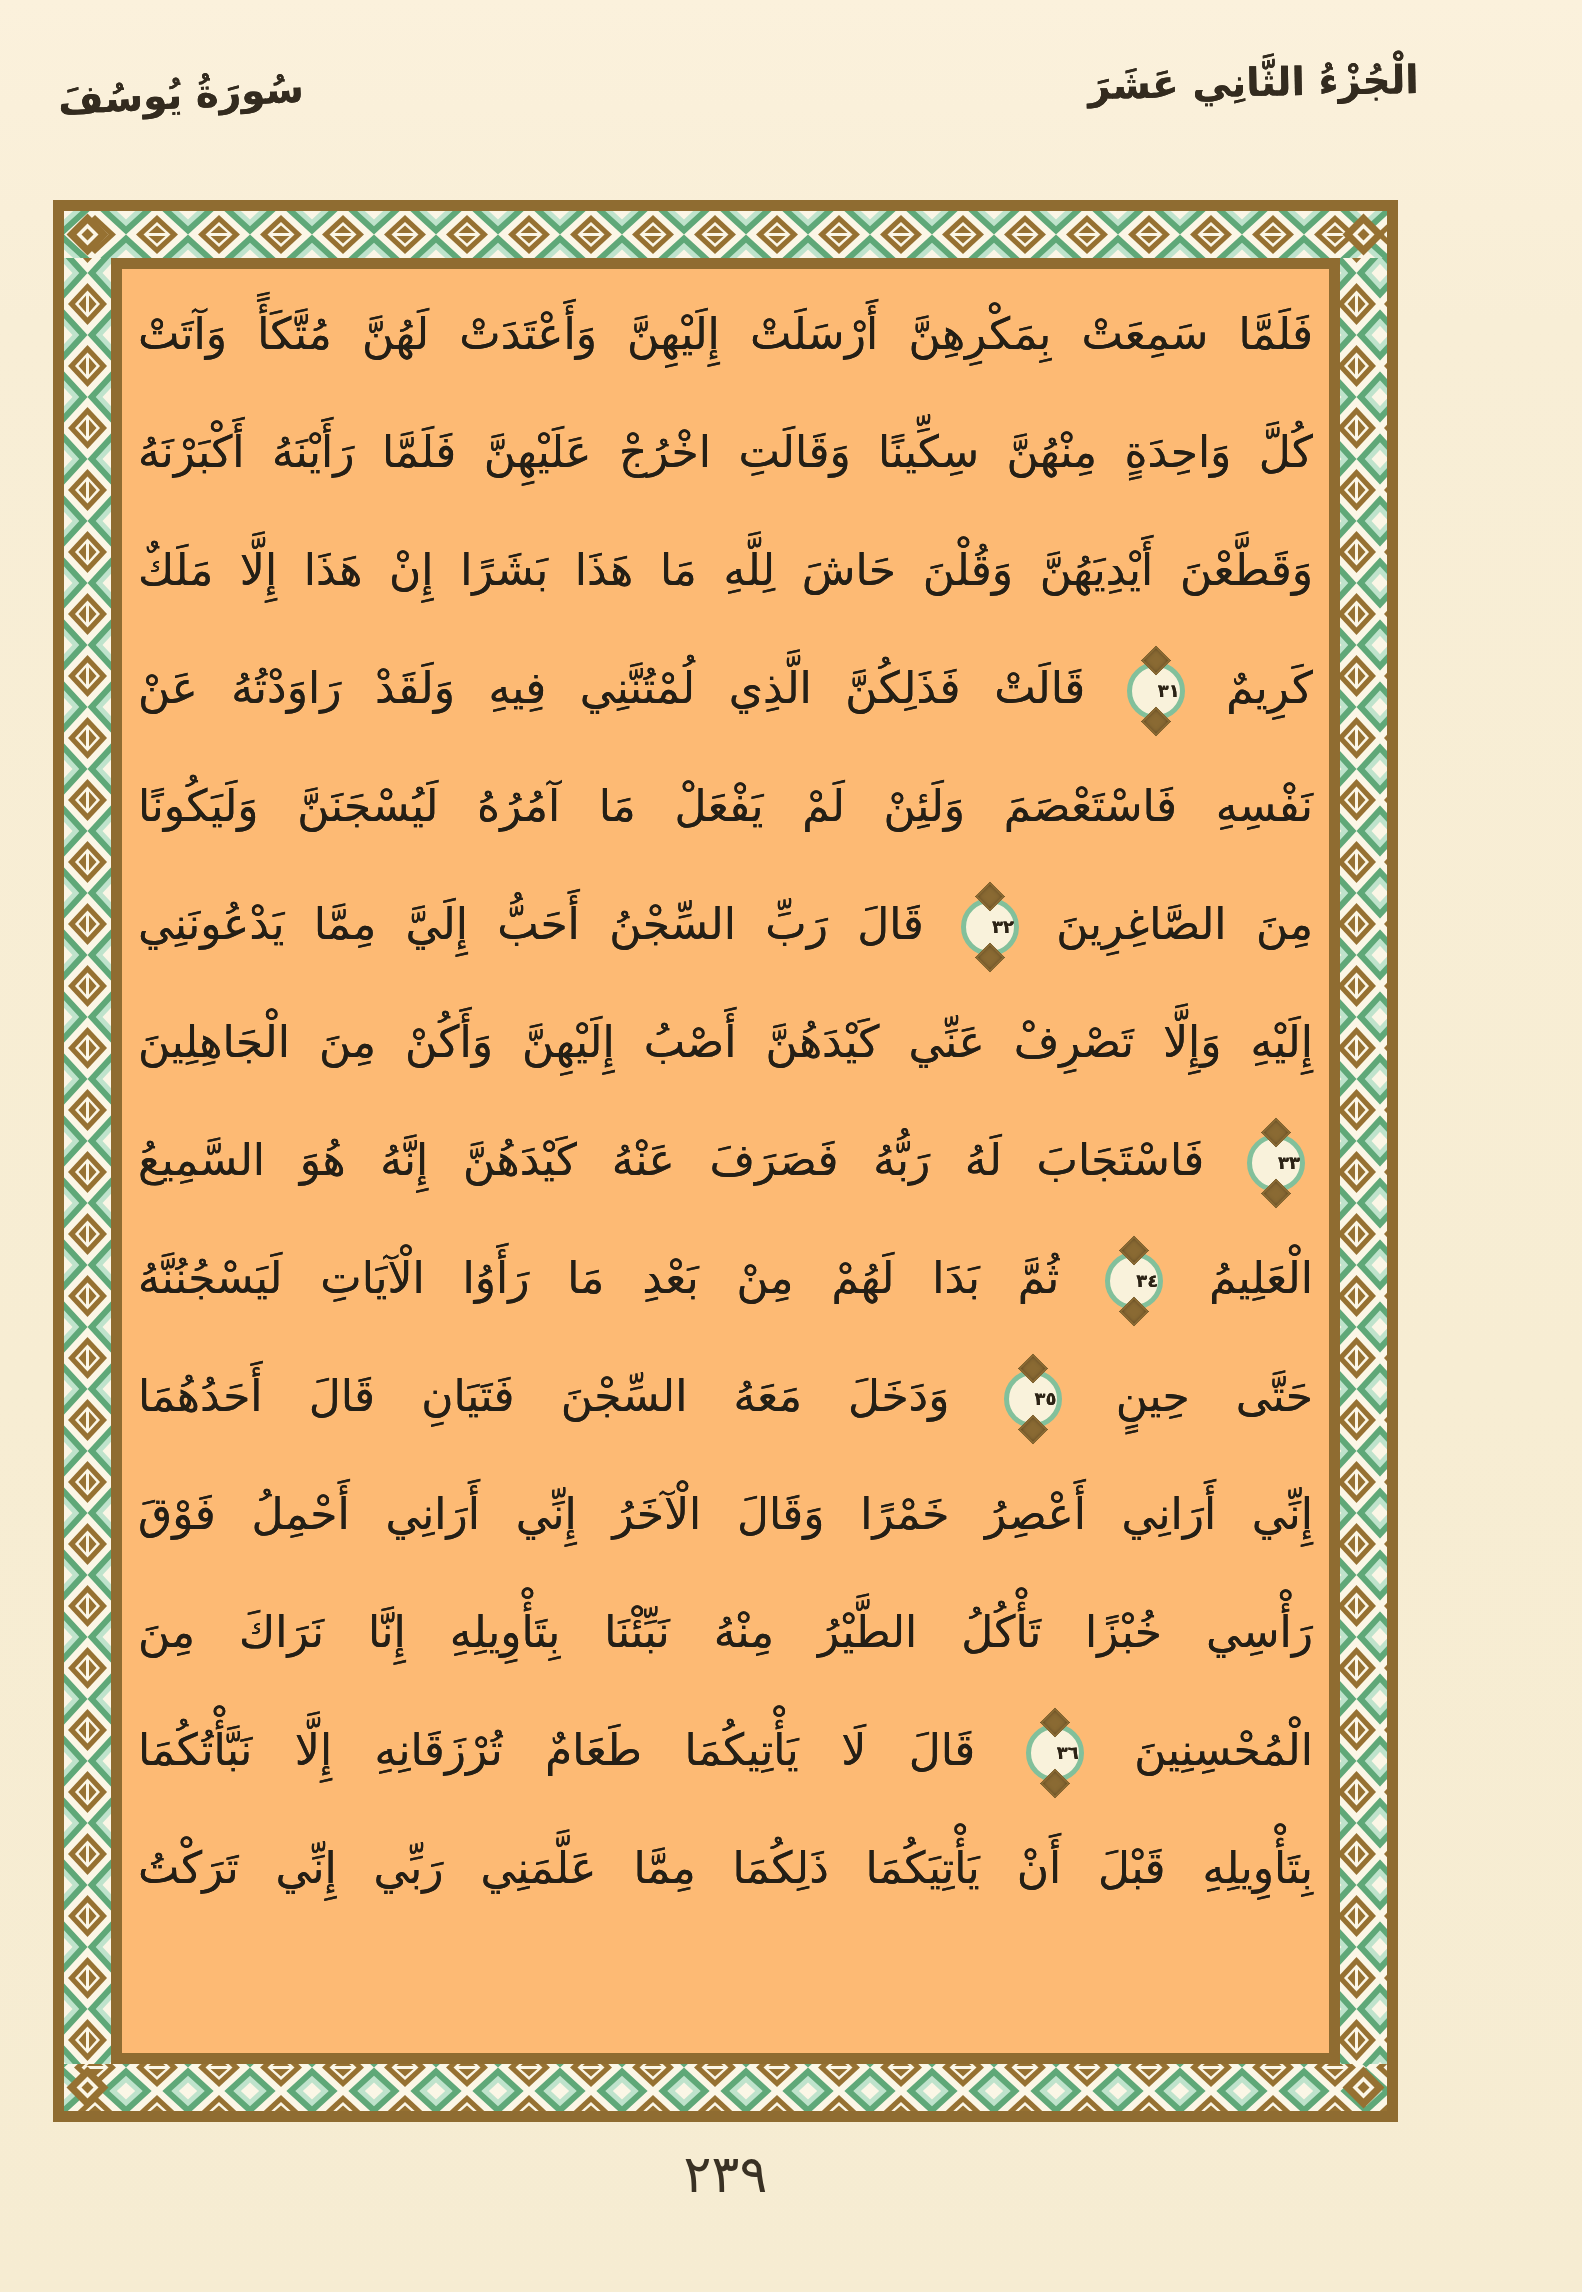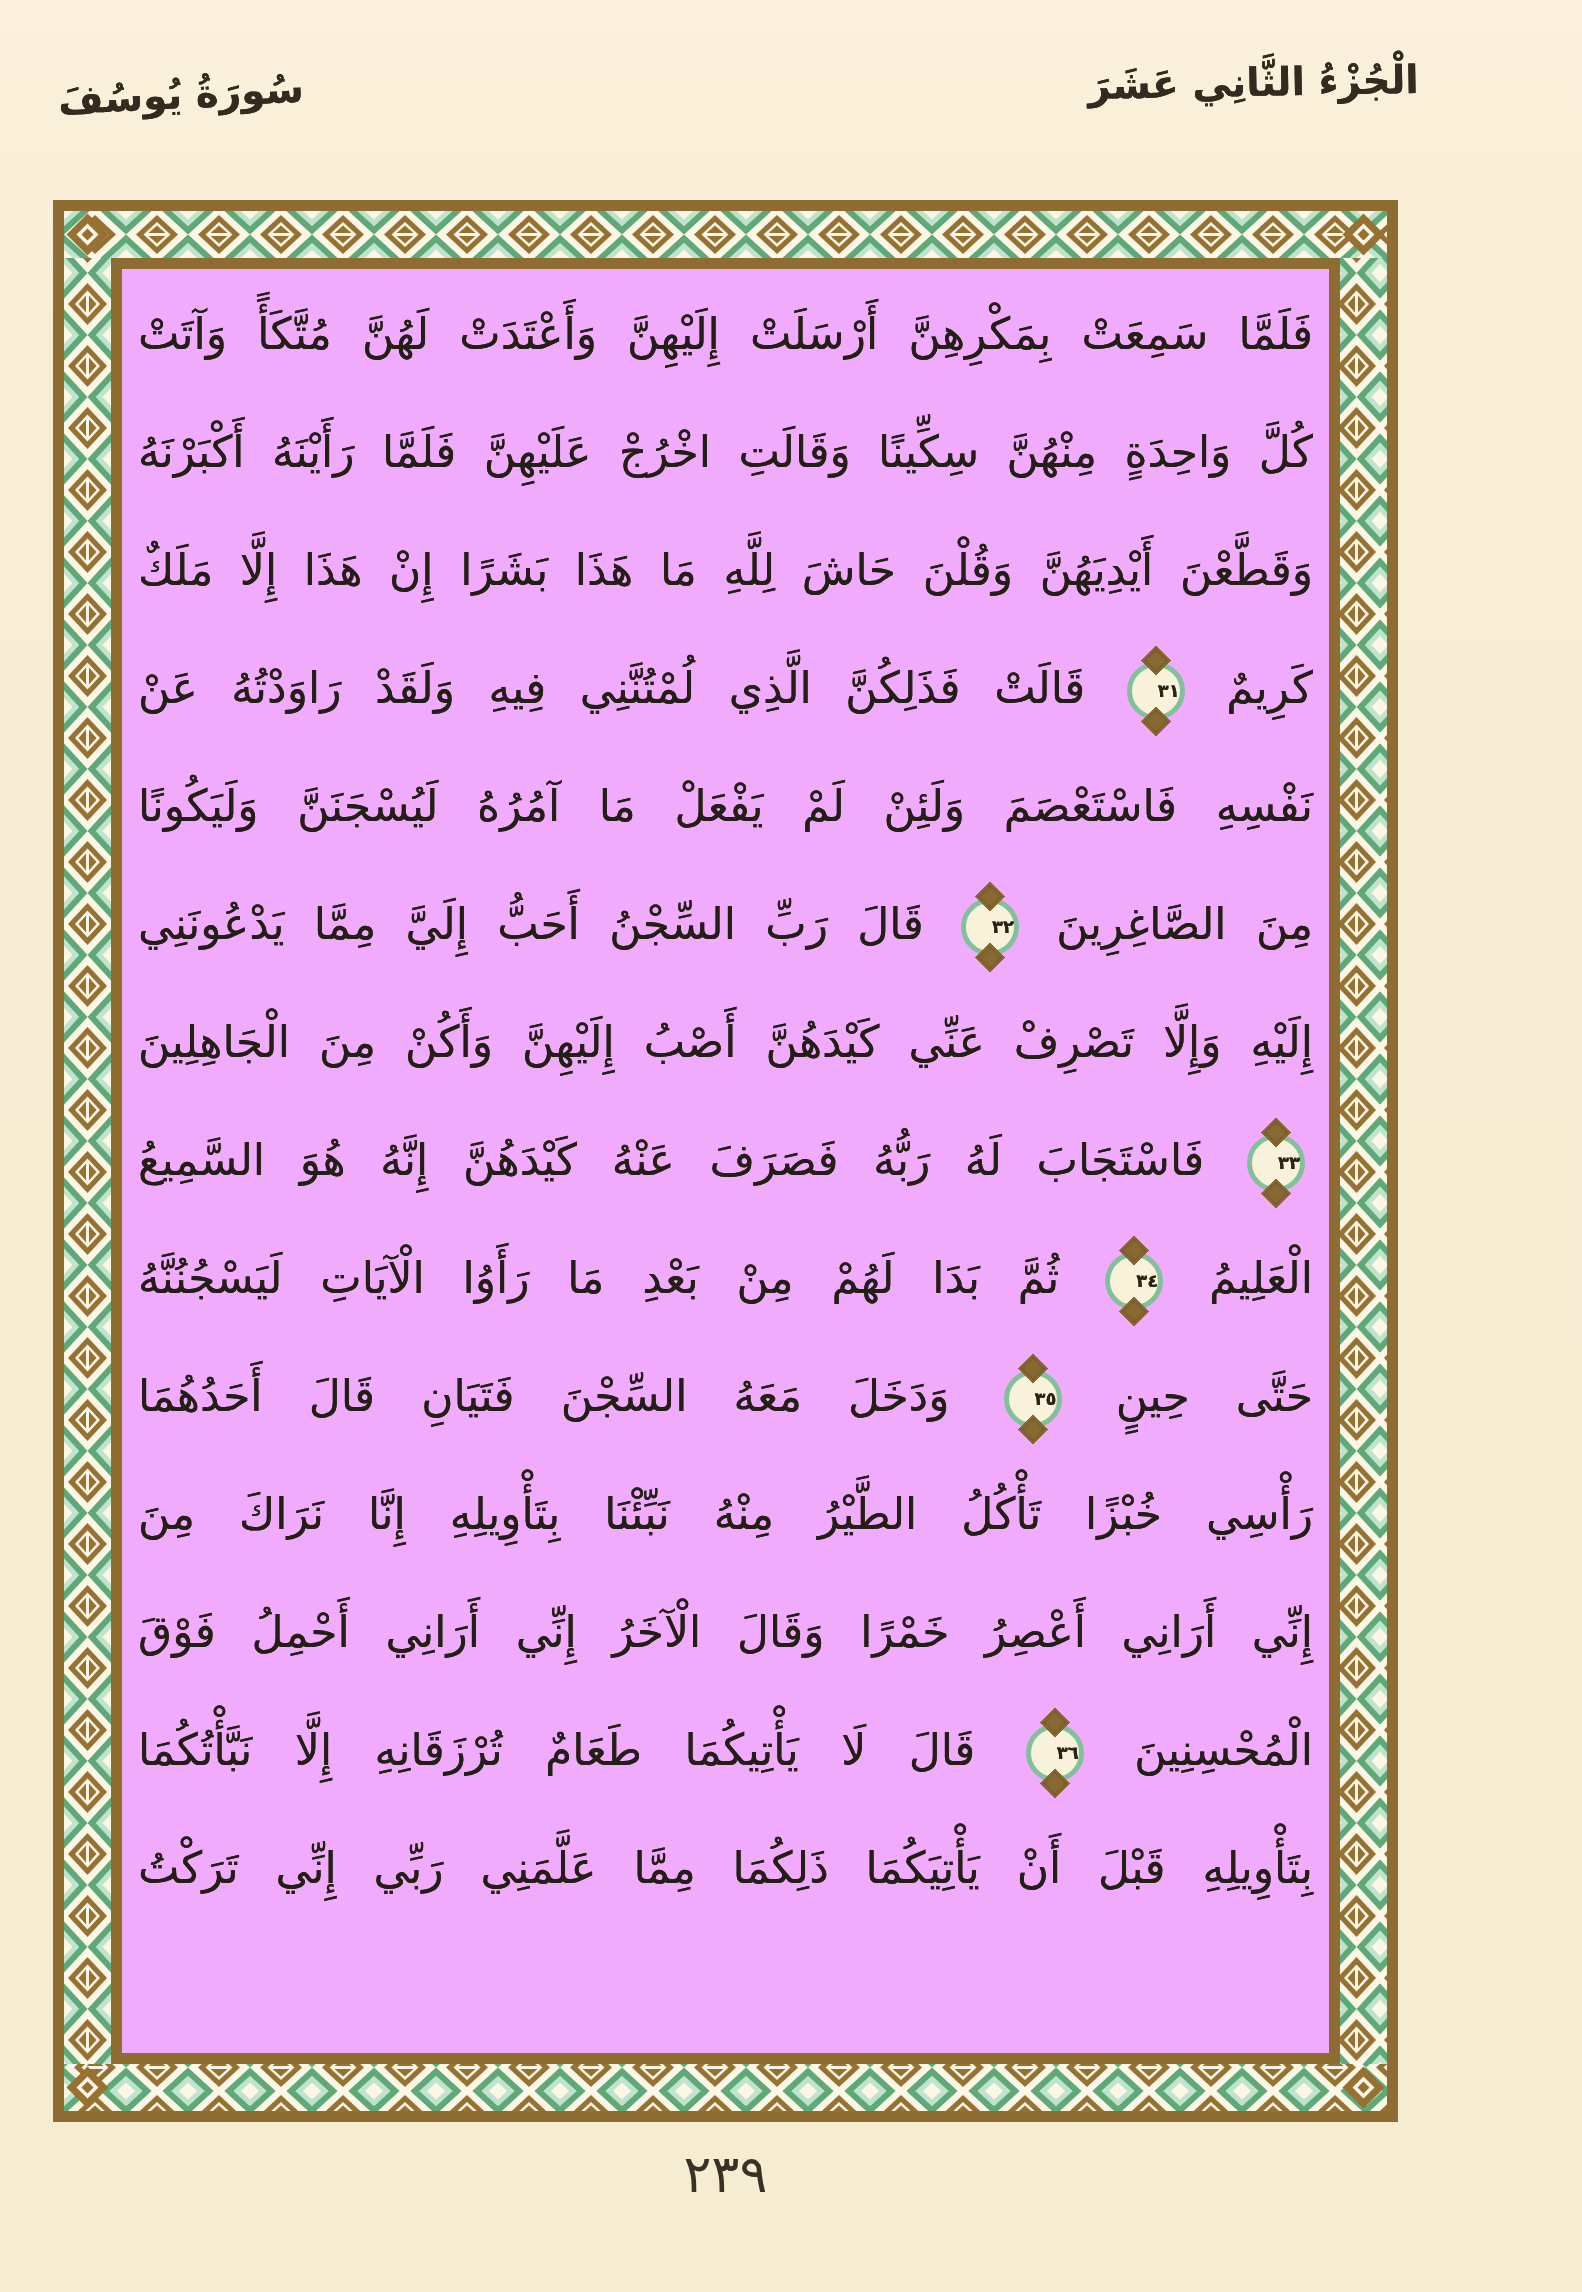--- a/index.html
+++ b/index.html
@@ -18,21 +18,21 @@
   .hdr-surah{left:58px;top:72px;transform:rotate(-3deg);}
   .hdr-juz{left:1088px;top:60px;transform:rotate(-1deg);}
   
   .frame{
     position:absolute;left:53px;top:200px;width:1345px;height:1922px;
     box-sizing:border-box;border:11px solid #8f6c31;background:#fbf6e6;
   }
   .band-svg{position:absolute;left:0;top:0;display:block;}
   .inner{
     position:absolute;left:47px;top:47px;right:47px;bottom:47px;
-    border:11px solid #8f6c31;background:#f0abfc;
+    border:11px solid #8f6c31;background:#fdba74;
     box-sizing:border-box;
     padding-left:13px;
   }
   
   .text-block{
     position:absolute;left:0;top:0;right:0;bottom:0;
     padding:6px 16px 0 16px;
   }
   .line{
     direction:rtl;
@@ -129,21 +129,21 @@
         <div class="line"><span>فَلَمَّا سَمِعَتْ بِمَكْرِهِنَّ أَرْسَلَتْ إِلَيْهِنَّ وَأَعْتَدَتْ لَهُنَّ مُتَّكَأً وَآتَتْ</span></div>
         <div class="line"><span>كُلَّ وَاحِدَةٍ مِنْهُنَّ سِكِّينًا وَقَالَتِ اخْرُجْ عَلَيْهِنَّ فَلَمَّا رَأَيْنَهُ أَكْبَرْنَهُ</span></div>
         <div class="line"><span>وَقَطَّعْنَ أَيْدِيَهُنَّ وَقُلْنَ حَاشَ لِلَّهِ مَا هَذَا بَشَرًا إِنْ هَذَا إِلَّا مَلَكٌ</span></div>
         <div class="line"><span>كَرِيمٌ</span> <span class="ayah">٣١</span> <span>قَالَتْ فَذَلِكُنَّ الَّذِي لُمْتُنَّنِي فِيهِ وَلَقَدْ رَاوَدْتُهُ عَنْ</span></div>
         <div class="line"><span>نَفْسِهِ فَاسْتَعْصَمَ وَلَئِنْ لَمْ يَفْعَلْ مَا آمُرُهُ لَيُسْجَنَنَّ وَلَيَكُونًا</span></div>
         <div class="line"><span>مِنَ الصَّاغِرِينَ</span> <span class="ayah">٣٢</span> <span>قَالَ رَبِّ السِّجْنُ أَحَبُّ إِلَيَّ مِمَّا يَدْعُونَنِي</span></div>
         <div class="line"><span>إِلَيْهِ وَإِلَّا تَصْرِفْ عَنِّي كَيْدَهُنَّ أَصْبُ إِلَيْهِنَّ وَأَكُنْ مِنَ الْجَاهِلِينَ</span></div>
         <div class="line"><span class="ayah">٣٣</span> <span>فَاسْتَجَابَ لَهُ رَبُّهُ فَصَرَفَ عَنْهُ كَيْدَهُنَّ إِنَّهُ هُوَ السَّمِيعُ</span></div>
         <div class="line"><span>الْعَلِيمُ</span> <span class="ayah">٣٤</span> <span>ثُمَّ بَدَا لَهُمْ مِنْ بَعْدِ مَا رَأَوُا الْآيَاتِ لَيَسْجُنُنَّهُ</span></div>
         <div class="line"><span>حَتَّى حِينٍ</span> <span class="ayah">٣٥</span> <span>وَدَخَلَ مَعَهُ السِّجْنَ فَتَيَانِ قَالَ أَحَدُهُمَا</span></div>
+        <div class="line"><span>إِنِّي أَرَانِي أَعْصِرُ خَمْرًا وَقَالَ الْآخَرُ إِنِّي أَرَانِي أَحْمِلُ فَوْقَ</span></div>
         <div class="line"><span>رَأْسِي خُبْزًا تَأْكُلُ الطَّيْرُ مِنْهُ نَبِّئْنَا بِتَأْوِيلِهِ إِنَّا نَرَاكَ مِنَ</span></div>
-        <div class="line"><span>إِنِّي أَرَانِي أَعْصِرُ خَمْرًا وَقَالَ الْآخَرُ إِنِّي أَرَانِي أَحْمِلُ فَوْقَ</span></div>
         <div class="line"><span>الْمُحْسِنِينَ</span> <span class="ayah">٣٦</span> <span>قَالَ لَا يَأْتِيكُمَا طَعَامٌ تُرْزَقَانِهِ إِلَّا نَبَّأْتُكُمَا</span></div>
         <div class="line"><span>بِتَأْوِيلِهِ قَبْلَ أَنْ يَأْتِيَكُمَا ذَلِكُمَا مِمَّا عَلَّمَنِي رَبِّي إِنِّي تَرَكْتُ</span></div>
       </div>
   </div>
 </div>
 
 <div class="page-number">٢٣٩</div>
 
 </body></html>

